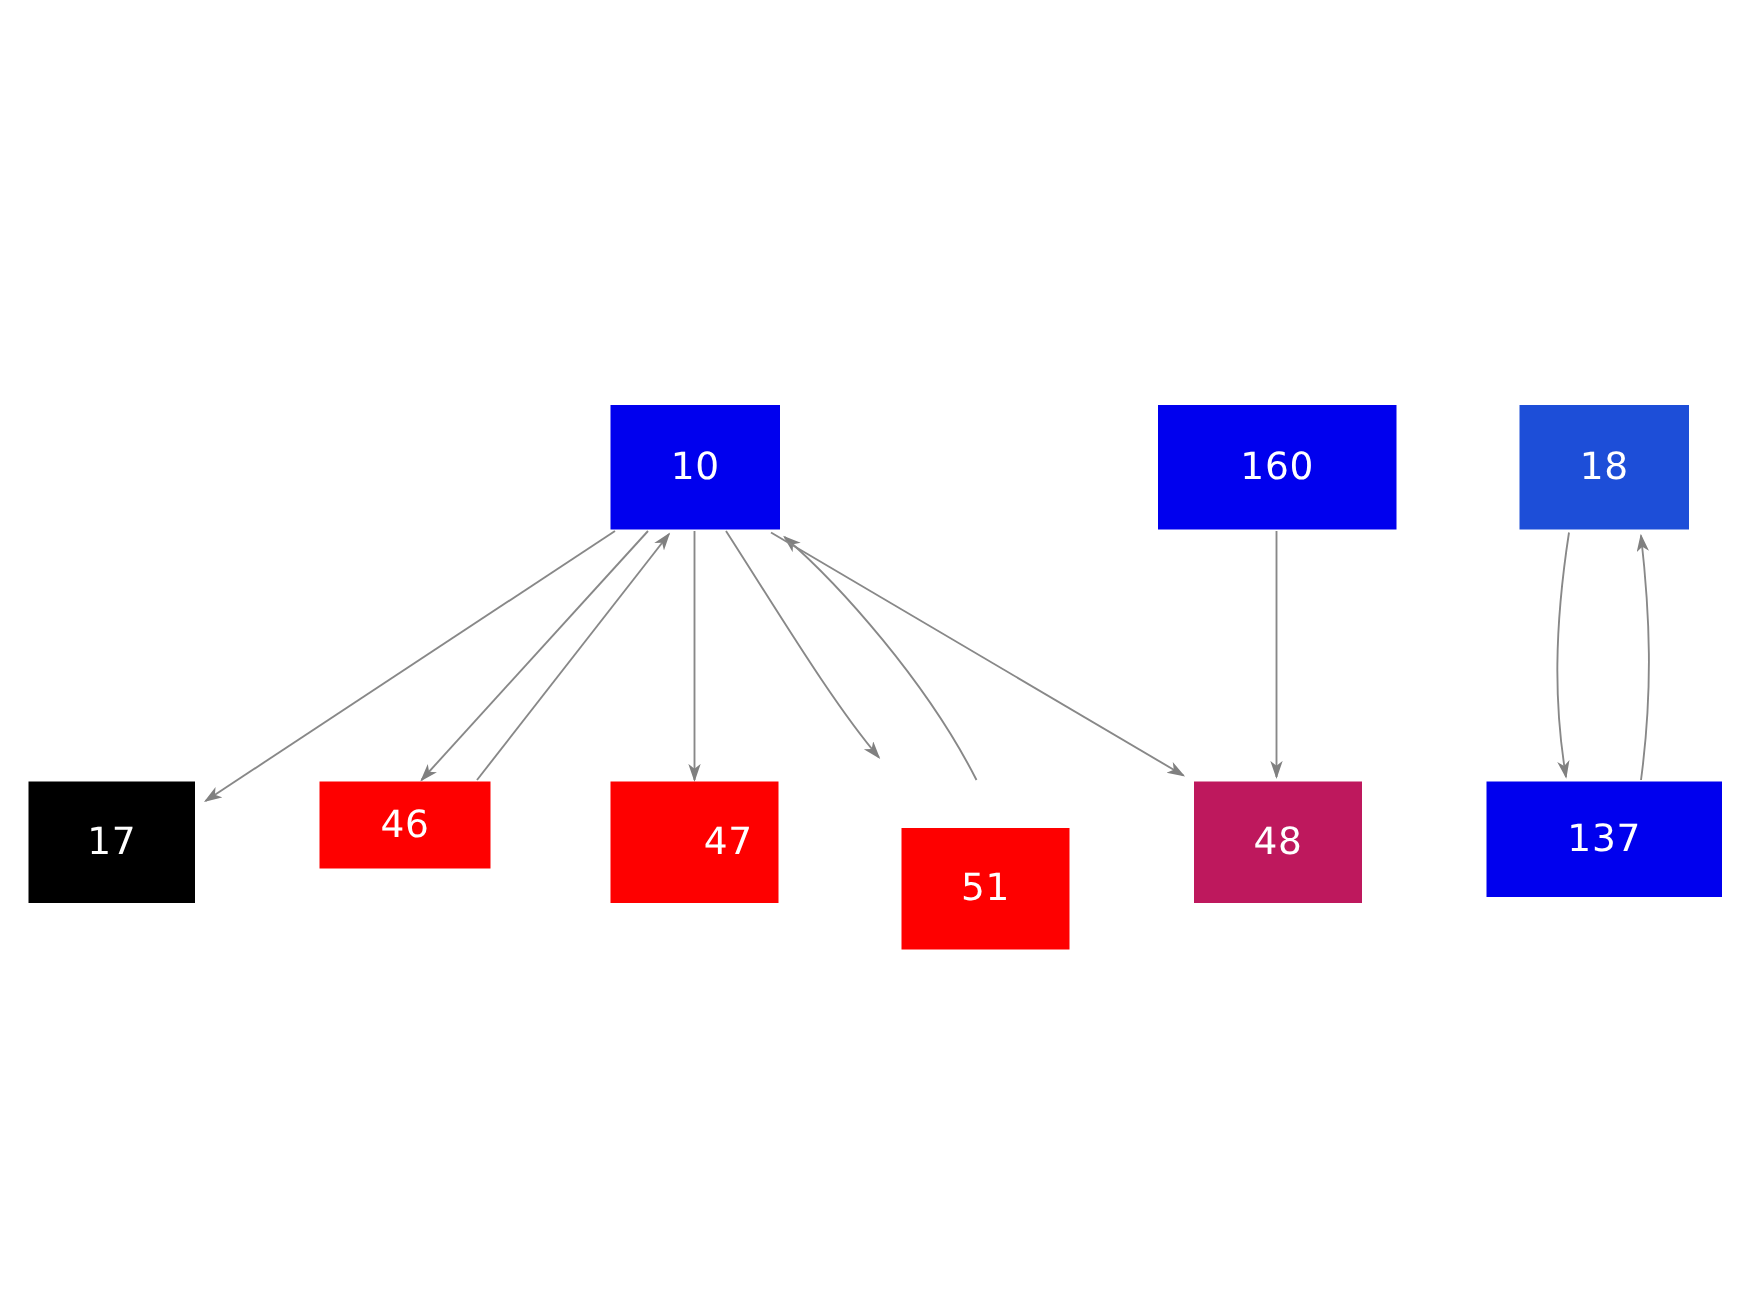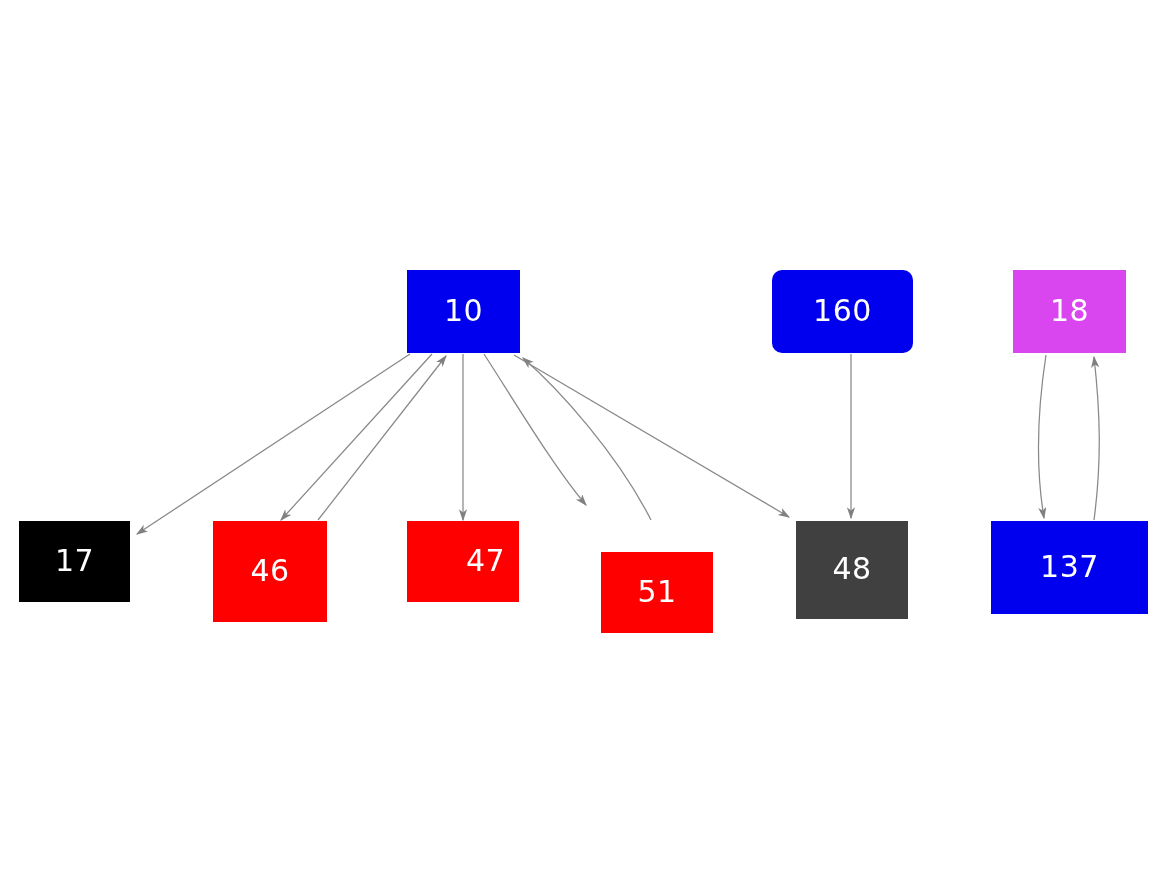--- a/index.html
+++ b/index.html
@@ -27,21 +27,21 @@
     pointer-events: none;
   }
   .node {
     position: absolute;
     box-sizing: border-box;
     display: flex;
     align-items: center;
     justify-content: center;
     color: #ffffff;
     font-family: "DejaVu Sans", sans-serif;
-    font-size: 30px;
+    font-size: 25px;
     line-height: 1;
     letter-spacing: 0.5px;
     user-select: none;
   }
   .node-label {
     display: block;
     transform: translateY(-1px);
   }
 </style>
 </head>
@@ -64,38 +64,38 @@
         <path d="M 514,355 L 789,517" fill="none" stroke="#888888" stroke-width="1.25" marker-end="url(#arrowhead)"></path>
         <path d="M 851,354 L 851,518" fill="none" stroke="#888888" stroke-width="1.25" marker-end="url(#arrowhead)"></path>
         <path d="M 1046,355 C 1036,420 1036,470 1044,518" fill="none" stroke="#888888" stroke-width="1.25" marker-end="url(#arrowhead)"></path>
         <path d="M 1094,520 C 1102,460 1100,410 1094,357" fill="none" stroke="#888888" stroke-width="1.25" marker-end="url(#arrowhead)"></path>
       </g>
   </svg>
   <div id="nodes-group">
       <div class="node" style="left: 407px; top: 270px; width: 113px; height: 83px; background: rgb(0, 0, 238); color: rgb(255, 255, 255);">
         <span class="node-label">10</span>
       </div>
-      <div class="node" style="left: 772px; top: 270px; width: 141px; height: 83px; background: rgb(0, 0, 238); color: rgb(255, 255, 255); border-radius: 10px;">
+      <div class="node" style="left: 772px; top: 270px; width: 159px; height: 83px; background: rgb(0, 0, 238); color: rgb(255, 255, 255);">
         <span class="node-label">160</span>
       </div>
-      <div class="node" style="left: 1013px; top: 270px; width: 113px; height: 83px; background: #d946ef; color: rgb(255, 255, 255); align-items: center;">
+      <div class="node" style="left: 1013px; top: 270px; width: 113px; height: 83px; background: #1d4ed8; color: rgb(255, 255, 255); align-items: center;">
         <span class="node-label">18</span>
       </div>
       <div class="node" style="left: 19px; top: 521px; width: 111px; height: 81px; background: #000000; color: rgb(255, 255, 255);">
         <span class="node-label">17</span>
       </div>
-      <div class="node" style="left: 213px; top: 521px; width: 114px; height: 101px; background: rgb(254, 0, 0); color: rgb(255, 255, 255);">
+      <div class="node" style="left: 213px; top: 521px; width: 114px; height: 58px; background: rgb(254, 0, 0); color: rgb(255, 255, 255);">
         <span class="node-label">46</span>
       </div>
       <div class="node" style="left: 407px; top: 521px; width: 112px; height: 81px; background: rgb(254, 0, 0); color: rgb(255, 255, 255); padding-left: 45px;">
         <span class="node-label">47</span>
       </div>
       <div class="node" style="left: 601px; top: 521px; width: 112px; height: 81px; background: rgb(254, 0, 0); color: rgb(255, 255, 255); margin-top: 31px;">
         <span class="node-label">51</span>
       </div>
-      <div class="node" style="left: 796px; top: 521px; width: 112px; height: 98px; background: #404040; color: rgb(255, 255, 255);">
+      <div class="node" style="left: 796px; top: 521px; width: 112px; height: 81px; background: #be185d; color: rgb(255, 255, 255);">
         <span class="node-label">48</span>
       </div>
-      <div class="node" style="left: 991px; top: 521px; width: 157px; height: 93px; background: rgb(0, 0, 238); color: rgb(255, 255, 255);">
+      <div class="node" style="left: 991px; top: 521px; width: 157px; height: 77px; background: rgb(0, 0, 238); color: rgb(255, 255, 255);">
         <span class="node-label">137</span>
       </div>
     </div>
 </div>
 
 </body></html>

